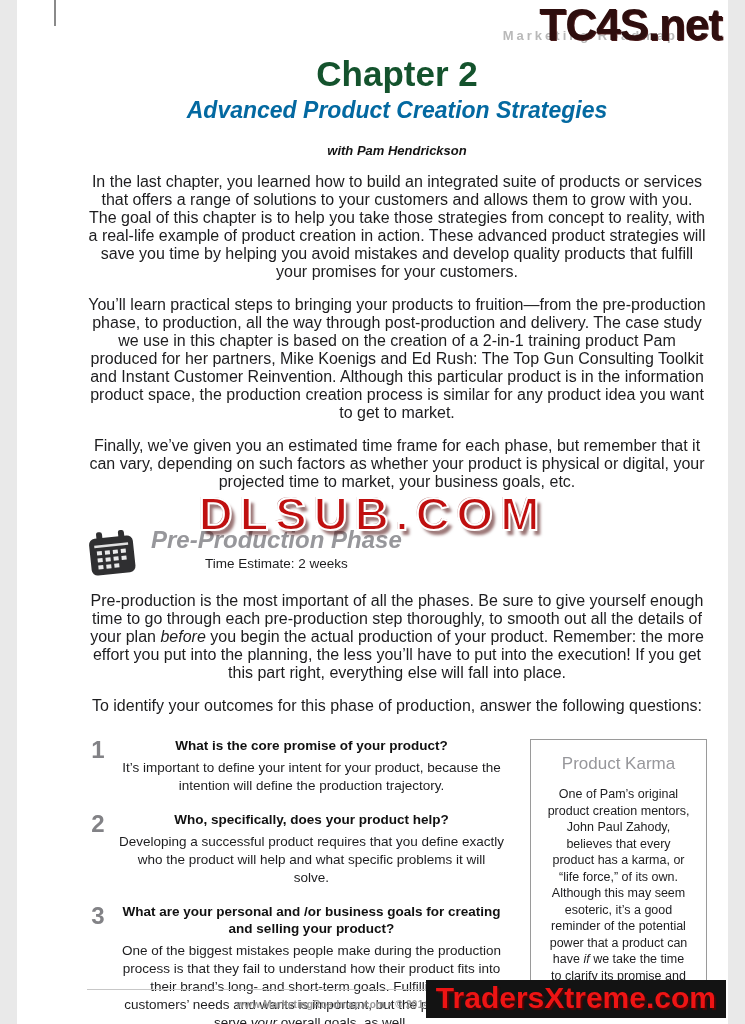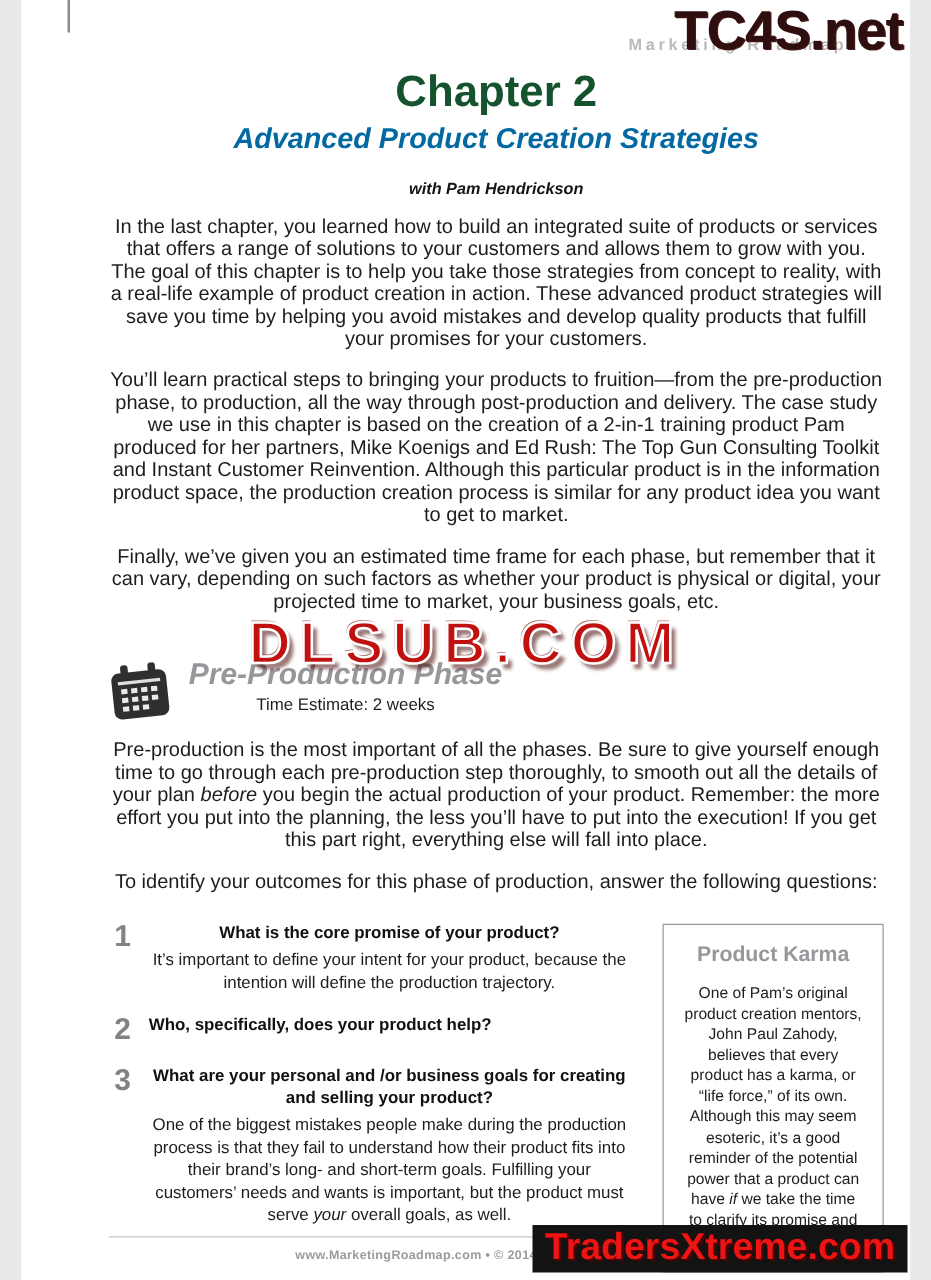--- a/index.html
+++ b/index.html
@@ -89,21 +89,21 @@
   .q-answer{
     font-size:13.5px;line-height:18px;color:#1d1d1f;margin:0;
   }
   .sidebar-box{
     flex:0 0 145px;
     border:1px solid #9a9a9a;
     padding:14px 15px 16px 15px;
     margin-top:2px;
   }
   .sidebar-title{
-    font-size:17px;font-weight:bold;color:#97979b;margin:0 0 12px 0;
+    font-size:17px;font-weight:normal;color:#97979b;margin:0 0 12px 0;
   }
   .sidebar-body{
     font-size:12.5px;line-height:16.5px;color:#1d1d1f;margin:0;
   }
   .footer{
     position:absolute;left:70px;right:55px;bottom:14px;
     border-top:1px solid #c7c7c7;
     padding-top:9px;
     font-size:10px;font-weight:bold;color:#9a9a9a;letter-spacing:.3px;
   }
@@ -170,20 +170,21 @@
           <div>
             <p class="q-text">What is the core promise of your product?</p>
             <p class="q-answer">It’s important to define your intent for your product, because the intention will define the production trajectory.</p>
           </div>
         </div>
 
         <div class="question-item">
           <div class="q-number">2</div>
           <div>
             <p class="q-text">Who, specifically, does your product help?</p>
+            <p class="q-answer">Developing a successful product requires that you define exactly who the product will help and what specific problems it will solve.</p>
           </div>
         </div>
 
         <div class="question-item">
           <div class="q-number">3</div>
           <div>
             <p class="q-text">What are your personal and /or business goals for creating and selling your product?</p>
             <p class="q-answer"><span>One of the biggest mistakes people make during the production process is that they fail to understand how their product fits into their brand’s long- and short-term goals. Fulfilling your customers’ needs and wants is important, but the product must serve </span><em>your</em><span> overall goals, as well.</span></p>
           </div>
         </div>

